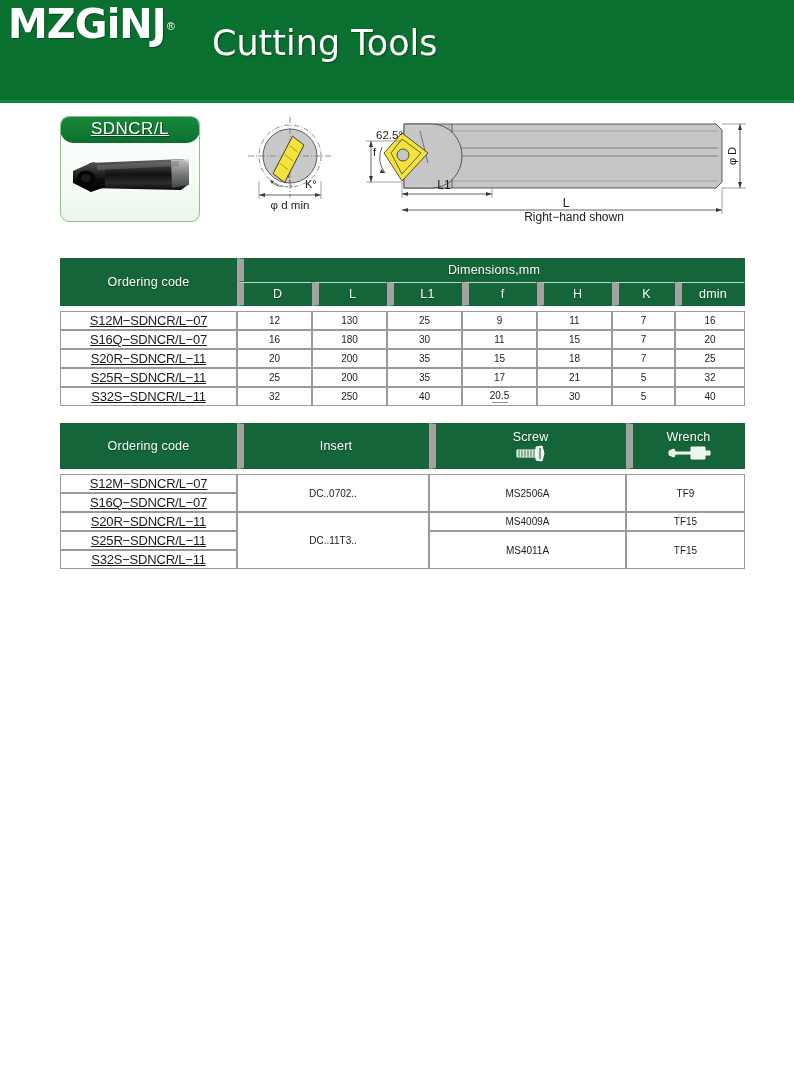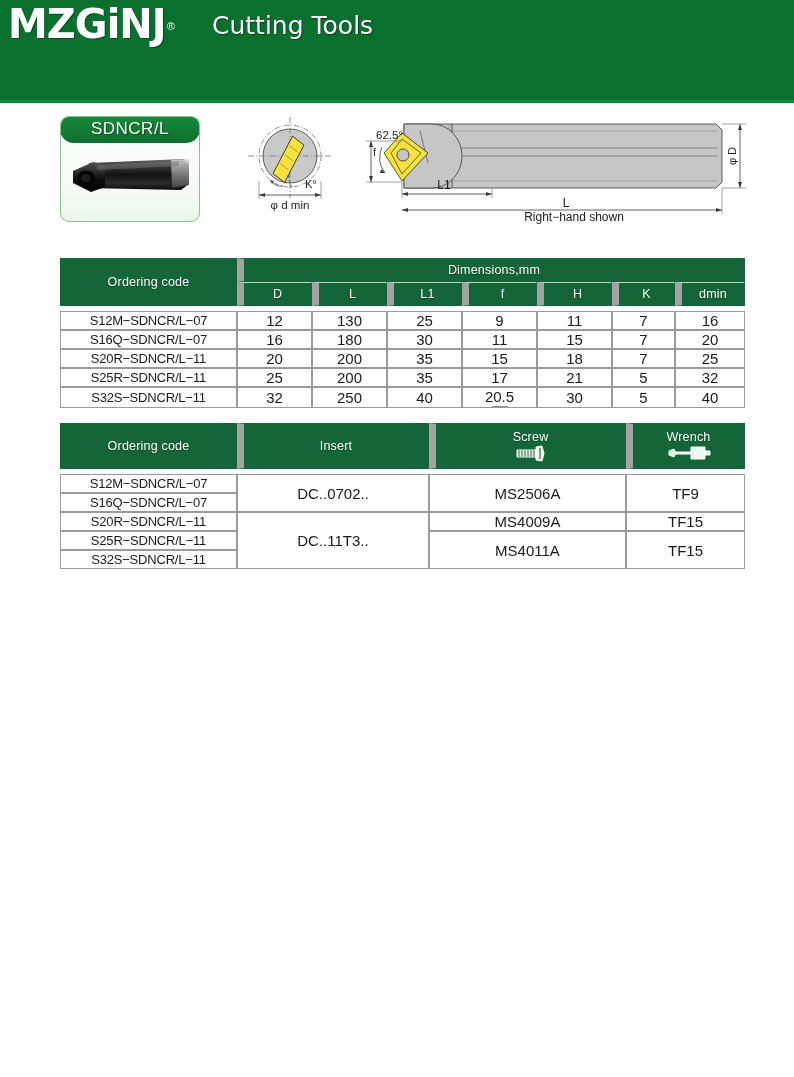--- a/index.html
+++ b/index.html
@@ -28,22 +28,22 @@
     font-size:40px;font-weight:bold;color:#ffffff;
     font-family:"DejaVu Sans",sans-serif;
     letter-spacing:-1px;
     line-height:44px;
     text-shadow:1px 1px 0 rgba(0,0,0,.35);
   }
   .logo-reg{
     font-size:11px;color:#ffffff;line-height:14px;margin-top:4px;margin-left:1px;
   }
   .cutting-tools{
-    position:absolute;left:212px;top:5px;
-    font-size:25px;color:#ffffff;
+    position:absolute;left:212px;top:22px;
+    font-size:35px;color:#ffffff;
     font-family:"DejaVu Sans",sans-serif;
     line-height:42px;
     text-shadow:1px 1px 1px rgba(0,0,0,.4);
   }
   .cn-line{
     position:absolute;left:48px;top:52px;
     font-size:30px;font-style:italic;font-weight:bold;
     color:#eaf7d8;
     font-family:"DejaVu Sans",sans-serif;
     line-height:38px;
@@ -68,20 +68,21 @@
     background:linear-gradient(180deg,#ffffff 0%,#f4fbf4 70%,#eaf6ea 100%);
     overflow:hidden;
   }
   .photo-badge{
     position:absolute;left:-1px;top:-1px;width:140px;height:27px;
     background:linear-gradient(180deg,#178a3c 0%,#0d6e2e 100%);
     border-radius:9px 9px 14px 14px;
     color:#fff;font-size:17px;text-align:center;line-height:26px;
     letter-spacing:.5px;
     text-shadow:1px 1px 1px rgba(0,0,0,.4);
+    text-decoration:underline;
   }
   .photo-bar{
     position:absolute;left:10px;top:40px;width:120px;height:40px;
   }
 
   .diagram-svg{position:absolute;left:0;top:0;}
 
   
   .tbl-wrap{position:absolute;left:60px;}
   table.dt{
@@ -95,24 +96,24 @@
   }
   .hd{
     background:#14663a;color:#ffffff;border:1px solid #14663a;
     font-size:12.5px;letter-spacing:.2px;
     text-shadow:0 1px 1px rgba(0,0,0,.35);
   }
   .hd.sep-l{border-left:7px solid #a3a3a3;}
   .hd.bot{border-top:1px solid #bcd9c6;}
   .cell{
     background:#ffffff;border:1px solid #9a9a9a;
-    color:#1a1a1a;font-size:15px;
+    color:#1a1a1a;font-size:10px;
     height:17px;
   }
-  .cell.code{font-size:13px;letter-spacing:-.2px;}
+  .cell.code{font-size:13px;letter-spacing:-.2px;text-decoration:underline;}
   .gap-row td{height:5px;background:#ffffff;border:none;}
 
   .underline-artifact{
     display:block;width:16px;height:1px;background:#8d8d8d;
     margin:1px auto 0 auto;
   }
 </style>
 </head>
 <body>
 

